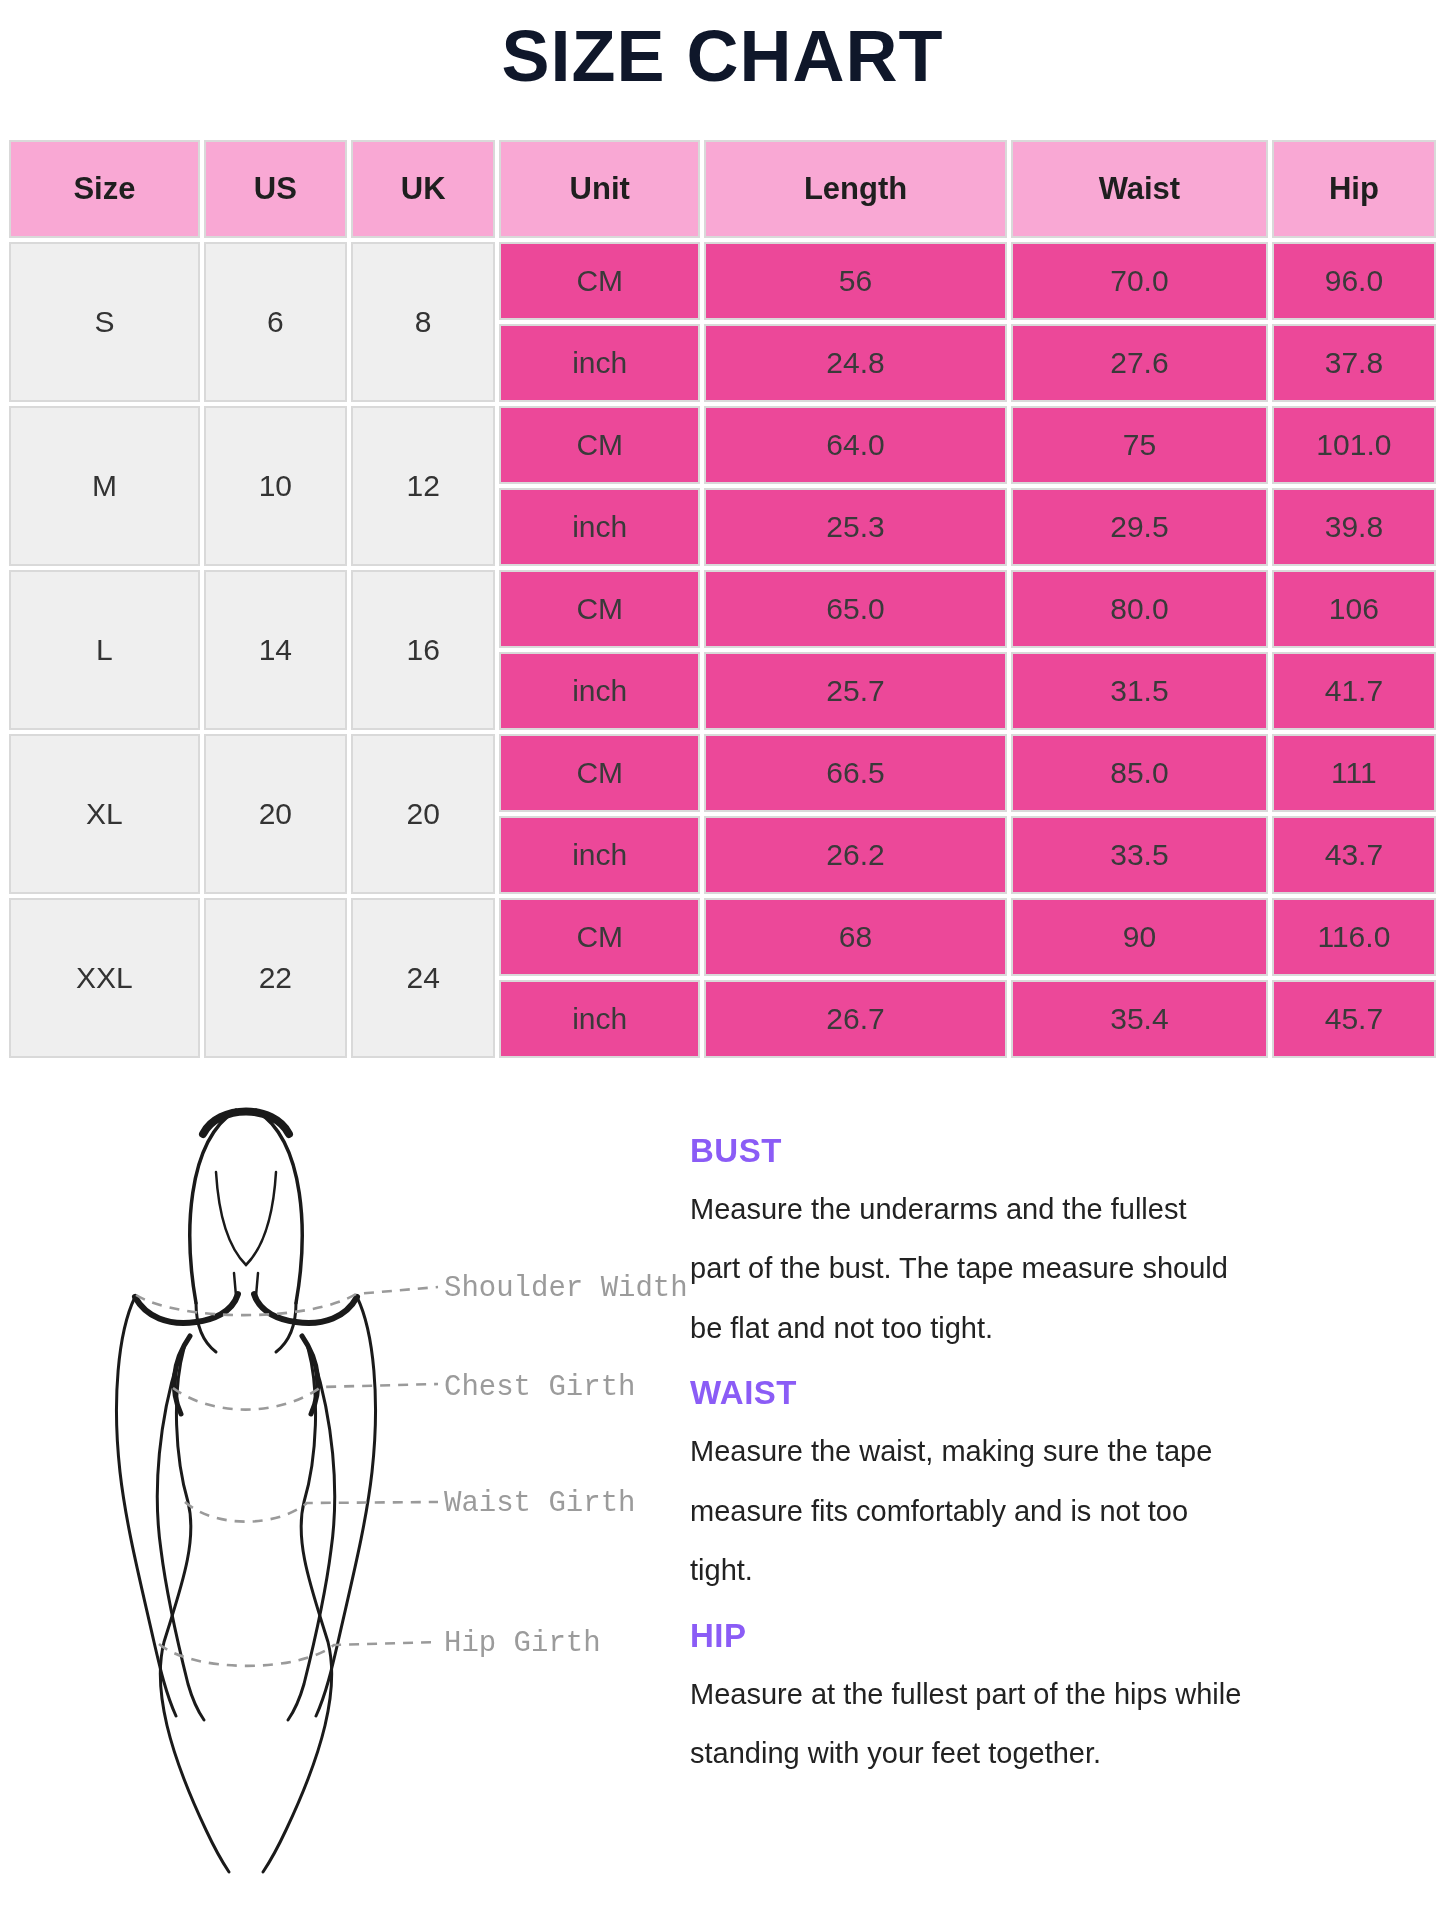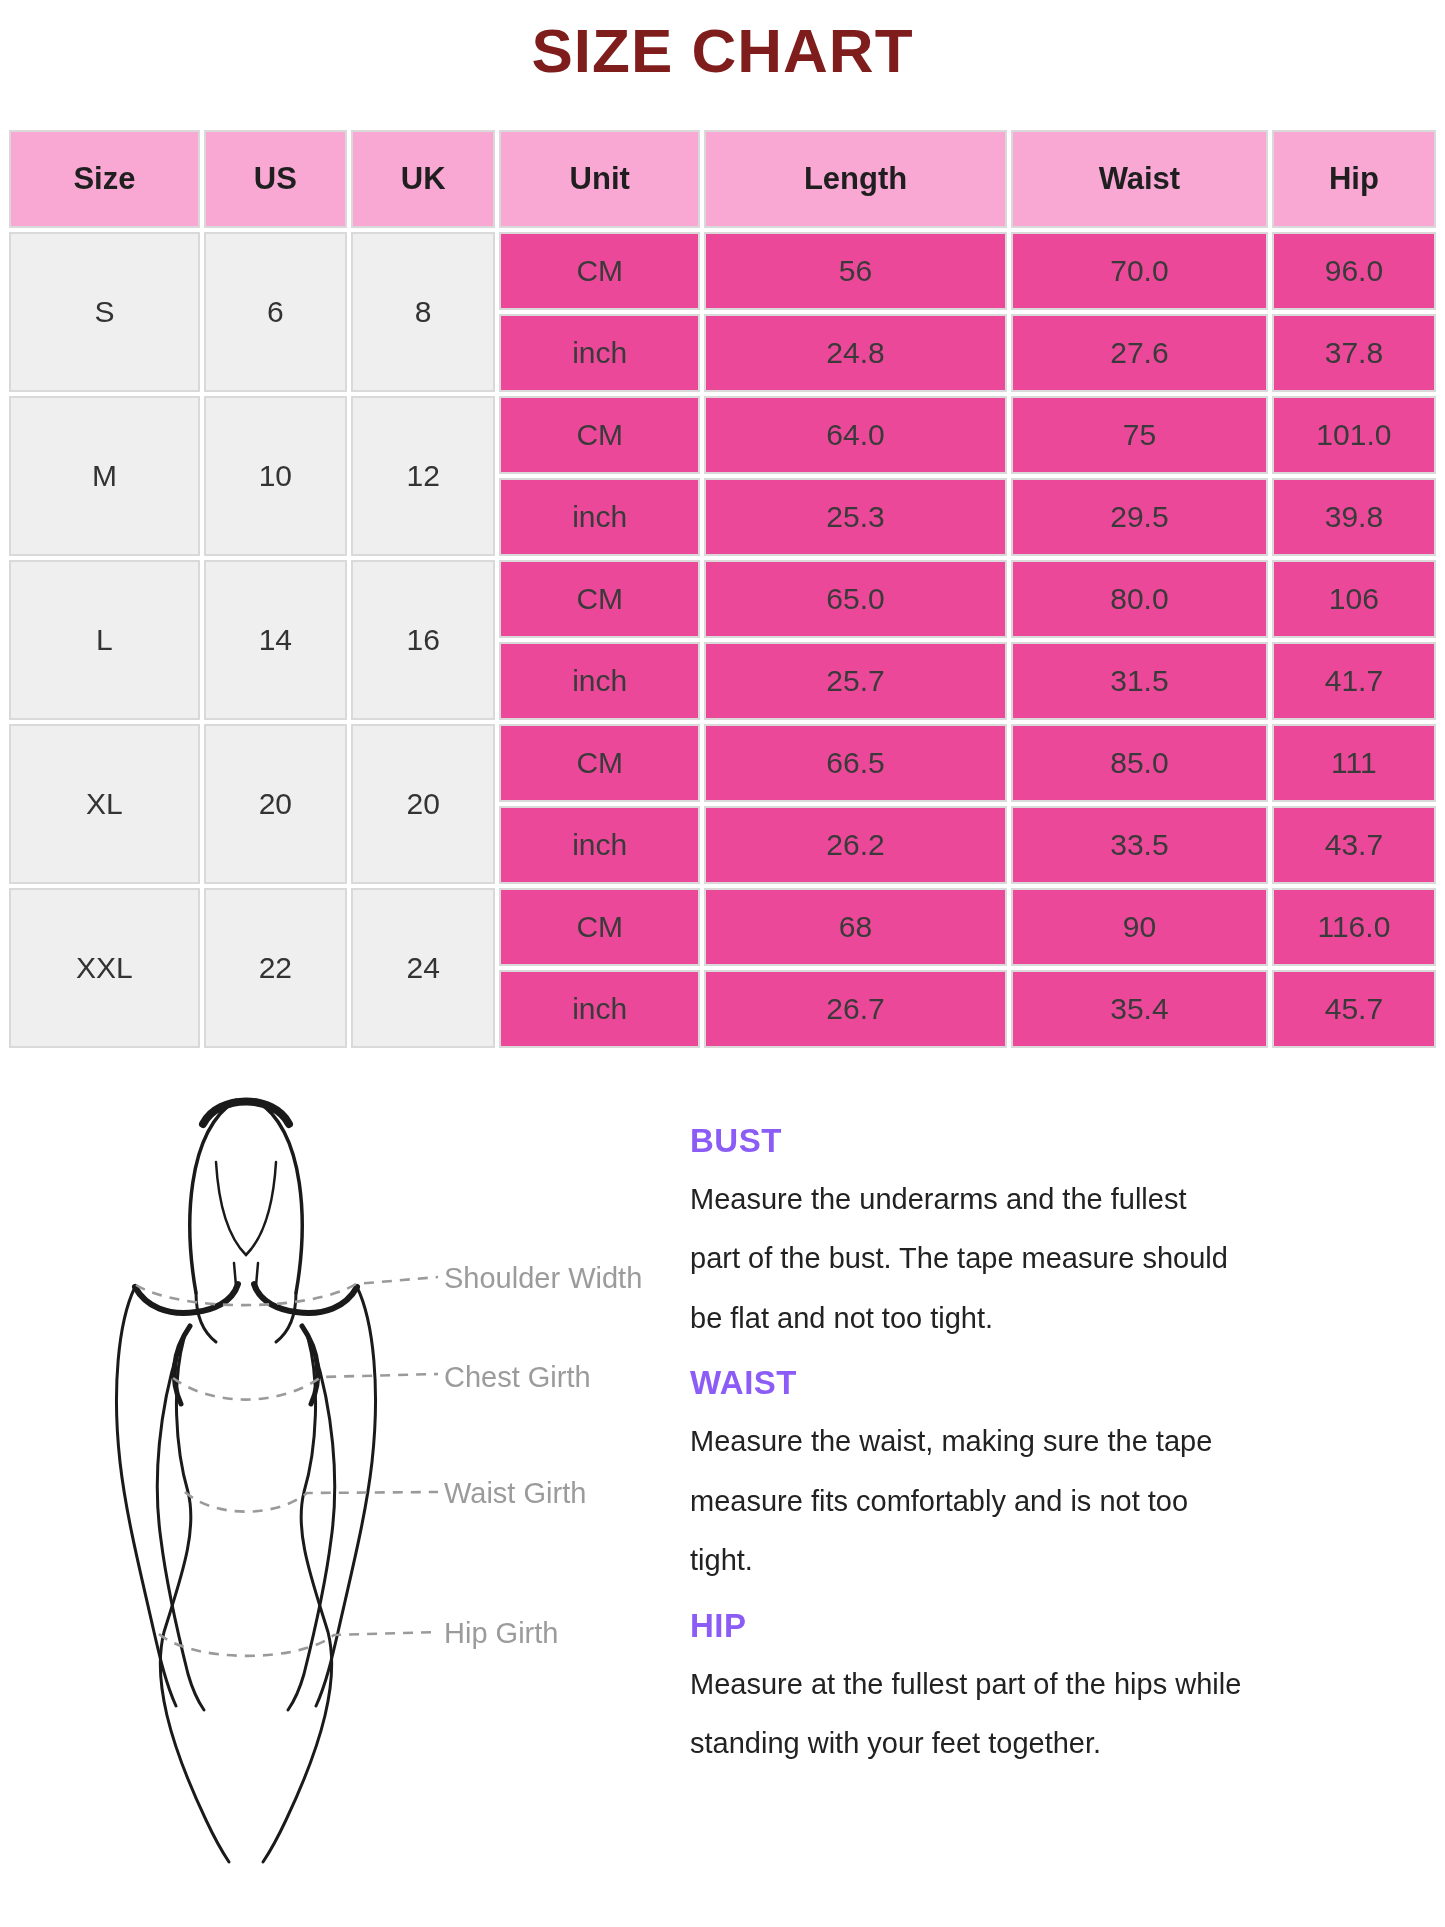--- a/index.html
+++ b/index.html
@@ -3,21 +3,21 @@
 <meta charset="utf-8">
 <style>
   html,body{margin:0;padding:0;background:#ffffff;}
   body{
     width:1445px;height:1927px;position:relative;overflow:hidden;
     font-family:"Liberation Sans",sans-serif;color:#222;
   }
   
   .title{
     width:1180px;margin:20px auto 0;text-align:center;
-    font-size:62px;font-weight:900;letter-spacing:1px;color:#7f1d1d;
+    font-size:72px;font-weight:900;letter-spacing:1px;color:#0f172a;
     line-height:1.0;
   }
   
   table.size-table{
     border-collapse:separate;border-spacing:4px;
     width:1435px;margin:44px 0 0 5px;table-layout:fixed;
   }
   .size-table th,.size-table td{
     border:2px solid #d9d9d9;text-align:center;vertical-align:middle;
     padding:0;overflow:hidden;
@@ -28,21 +28,21 @@
   .size-table td{height:74px;font-size:30px;color:#3a3a3a;background:#ec4899;}
   .size-table td.sizecol{background:#efefef;color:#333;}
   col.c-size{width:13.6%;} col.c-us{width:10.2%;} col.c-uk{width:10.3%;}
   col.c-unit{width:14.3%;} col.c-len{width:21.6%;} col.c-waist{width:18.3%;}
   col.c-hip{width:11.7%;}
   
   .bottom{position:relative;width:1445px;height:812px;margin-top:8px;}
   .figure-wrap{position:absolute;left:0;top:0;width:690px;height:812px;}
   .figure-wrap svg{position:absolute;left:0;top:0;}
   .meas-label{
-    position:absolute;font-size:29px;color:#9b9b9b;white-space:nowrap;
+    position:absolute;font-size:29px;color:#9b9b9b;white-space:nowrap;font-family:Liberation Mono, monospace;
   }
   .lbl-shoulder{left:444px;top:202px;}
   .lbl-chest{left:444px;top:301px;}
   .lbl-waist{left:444px;top:417px;}
   .lbl-hip{left:444px;top:557px;}
   .instructions{
     position:absolute;left:690px;top:62px;width:560px;
   }
   .instr-heading{
     font-size:33px;font-weight:800;letter-spacing:0.5px;color:#8b5cf6;

